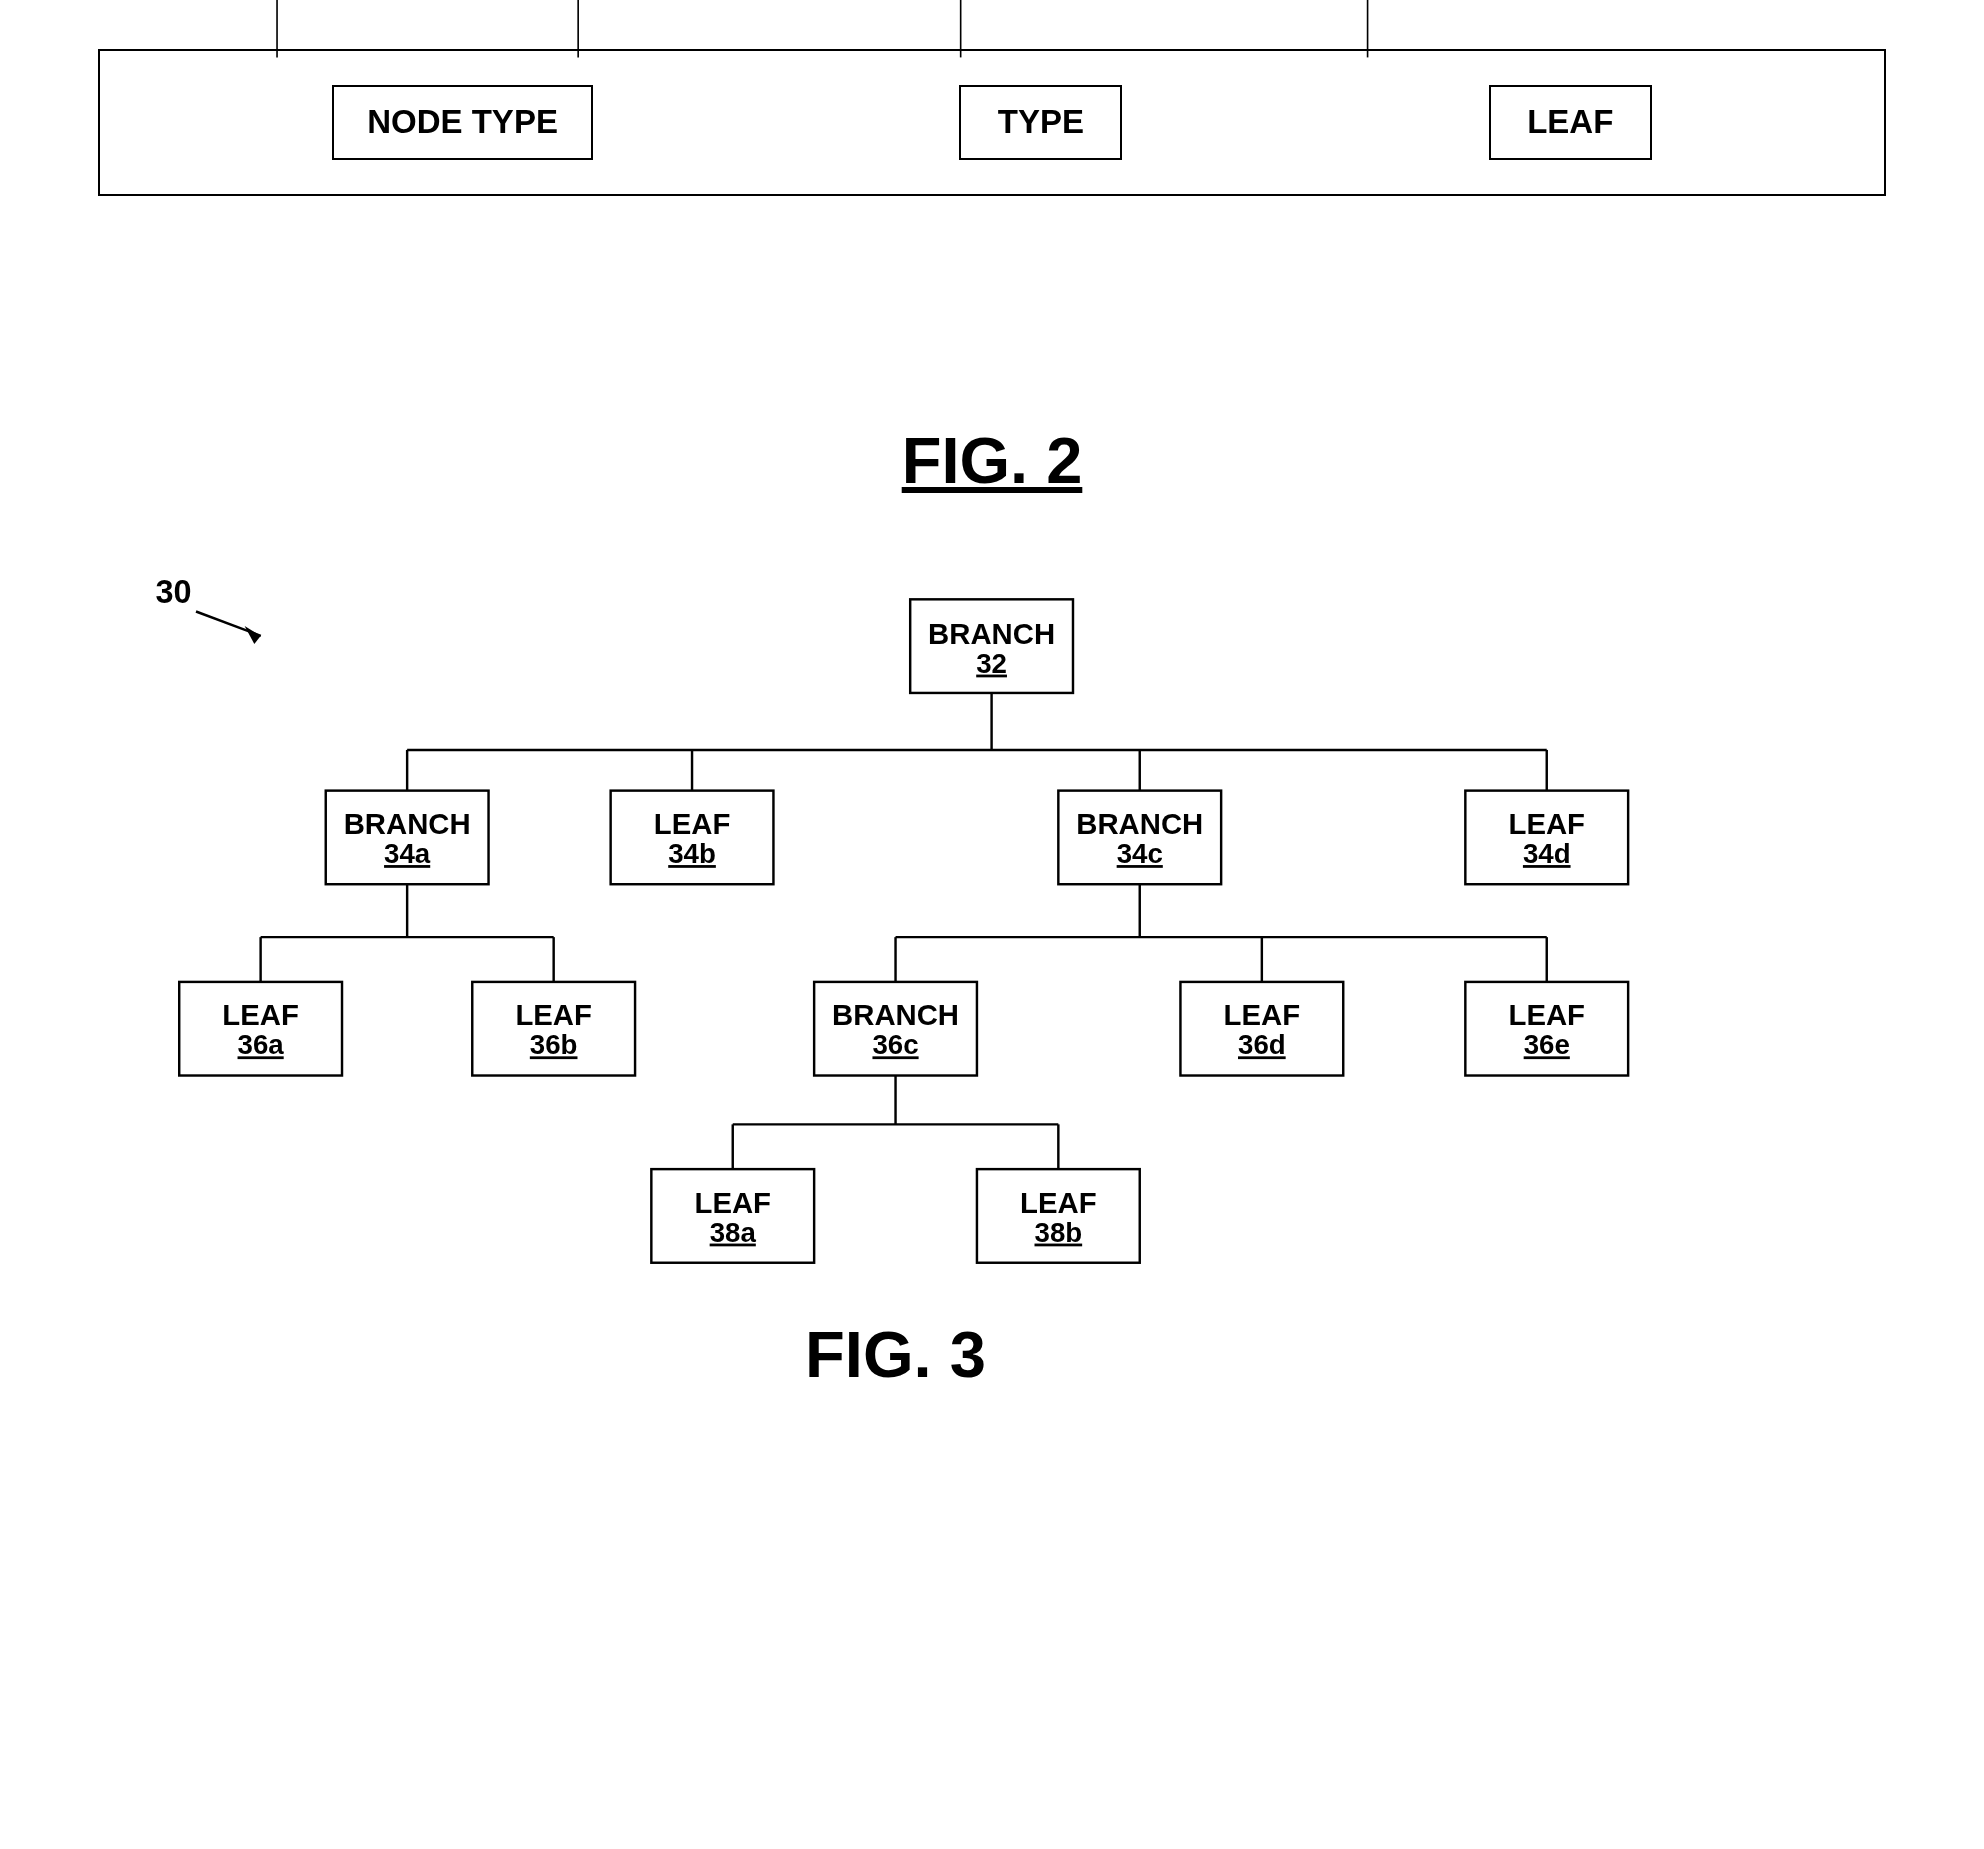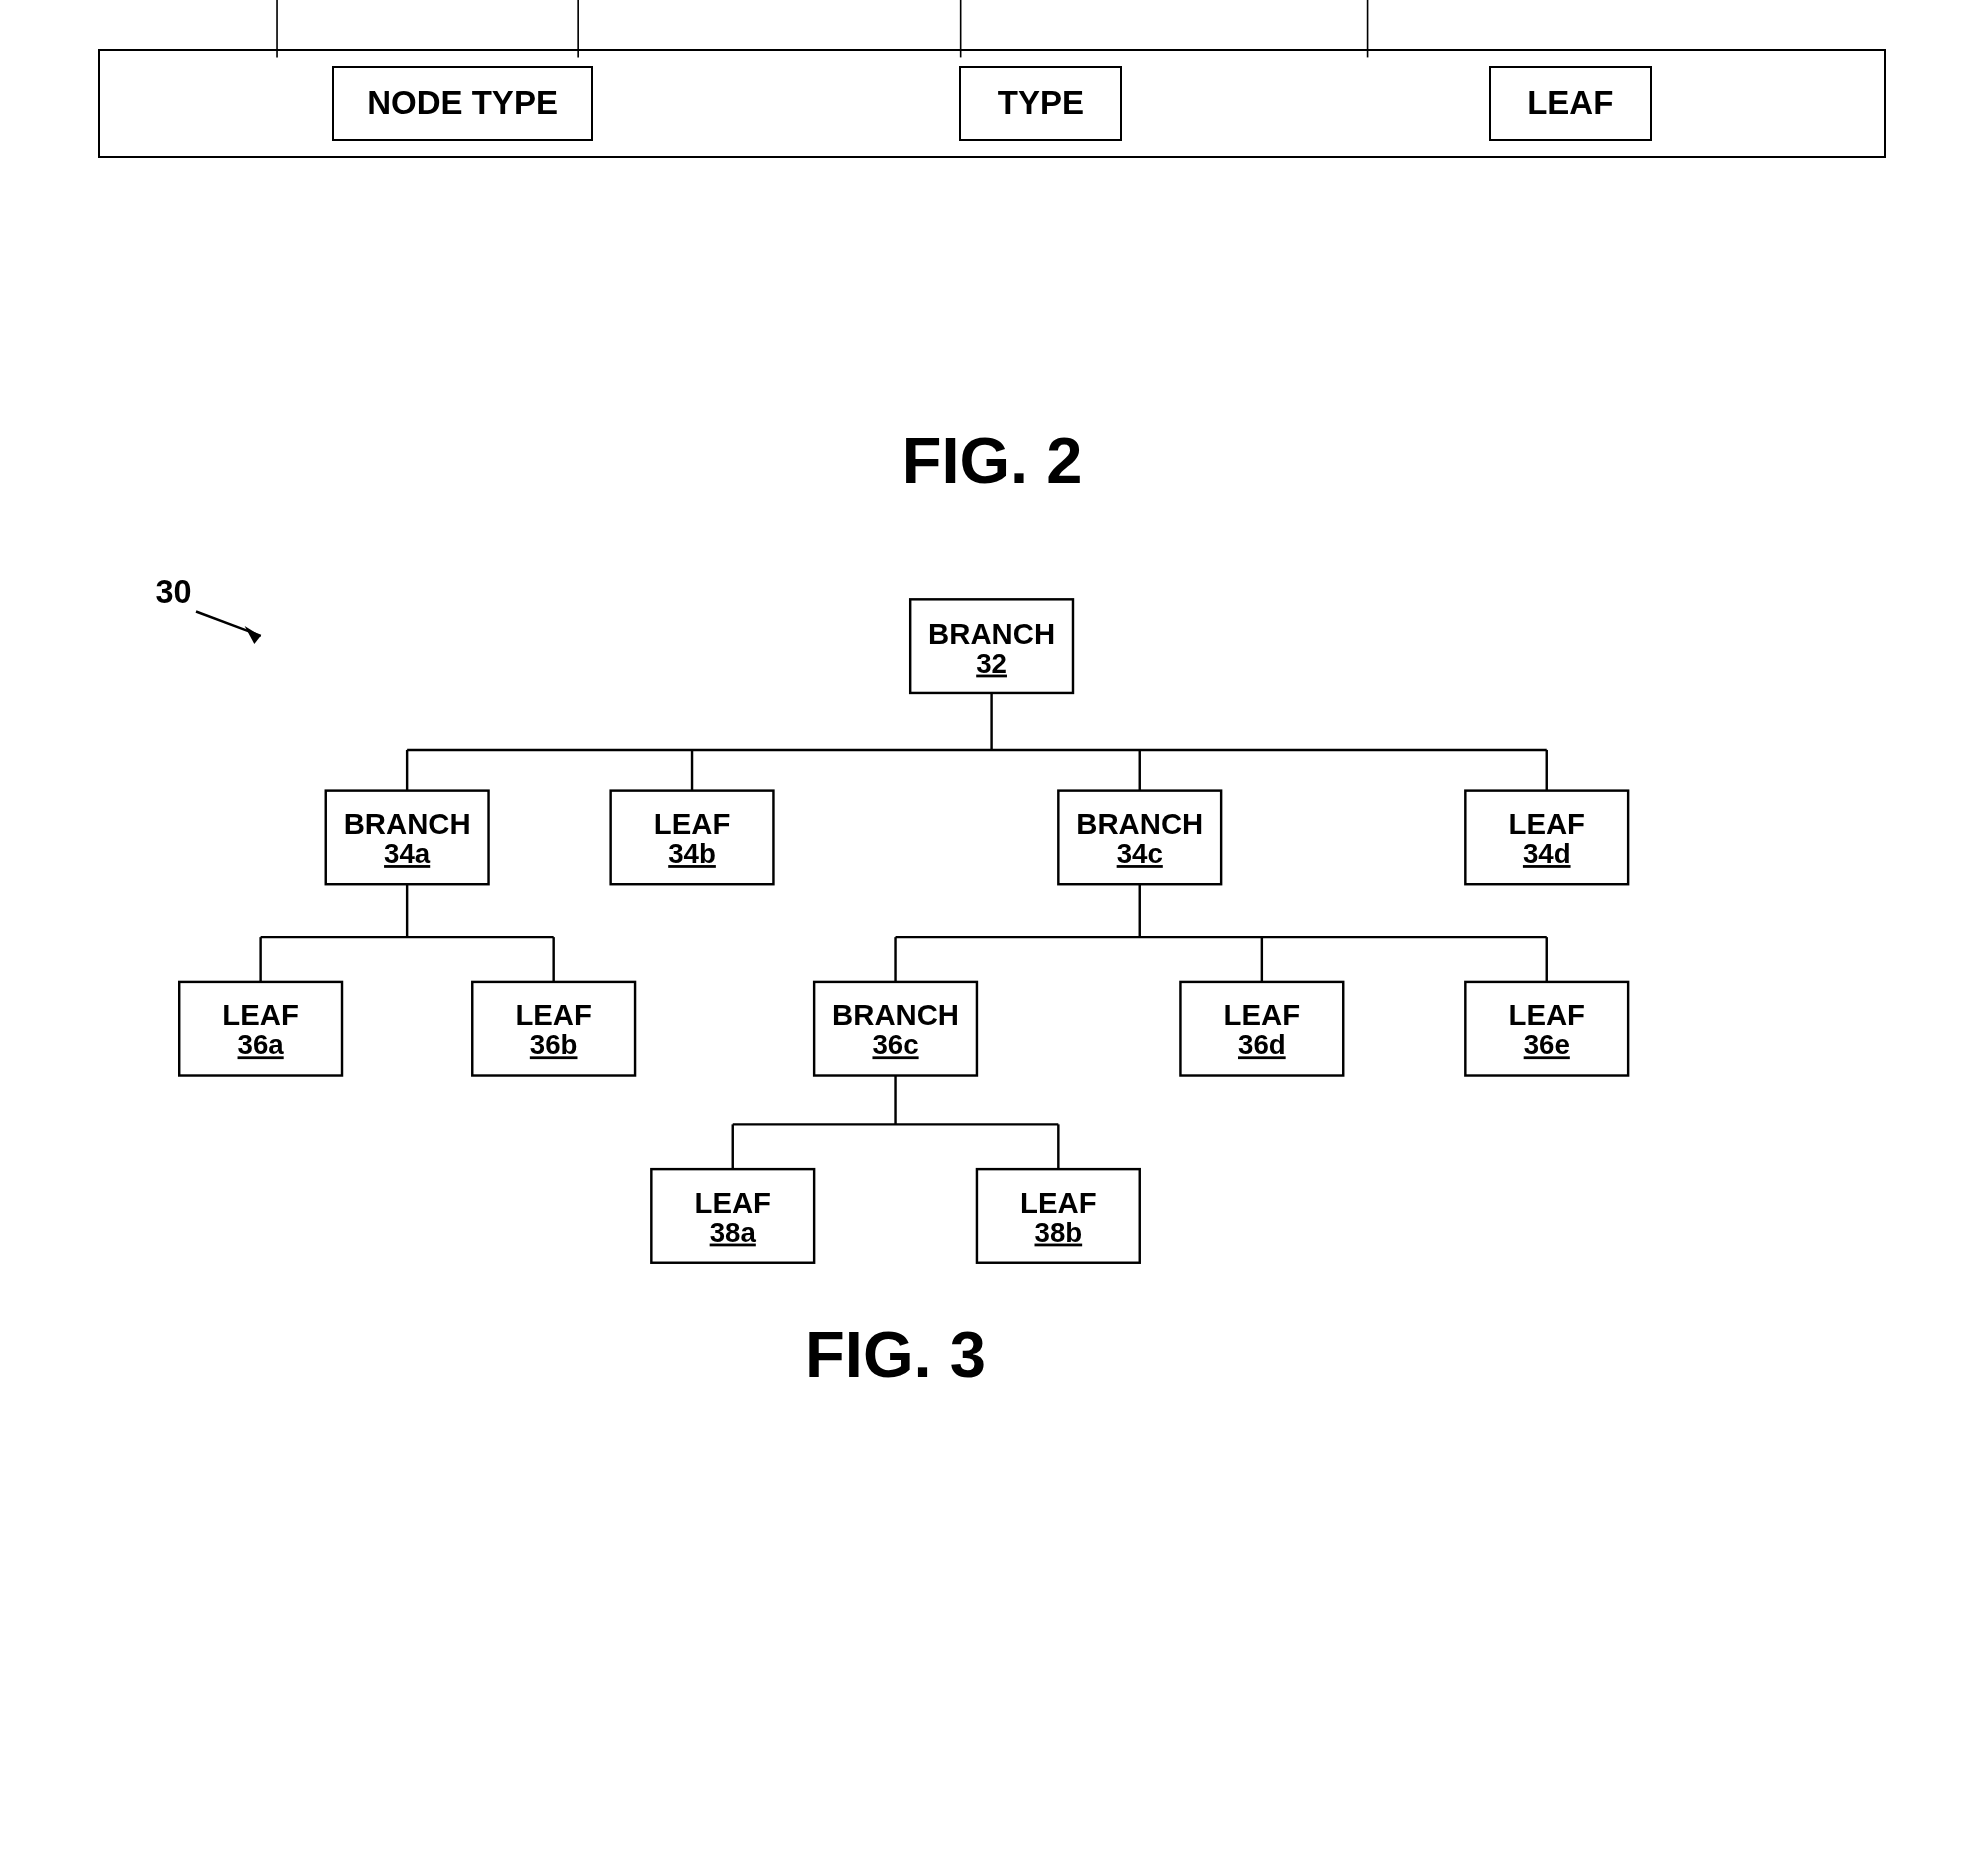--- a/index.html
+++ b/index.html
@@ -16,21 +16,21 @@
     
     .fig2-container {
       position: absolute;
       top: 49px;
       left: 98px;
       right: 98px;
     }
 
     .fig2-outer-box {
       border: 2.4px solid #000;
-      padding: 15px 49px;
+      padding: 34px 49px;
       display: flex;
       flex-direction: row;
       align-items: center;
       justify-content: space-around;
       position: relative;
     }
 
     .field-box {
       border: 2.4px solid #000;
       padding: 16.3px 33px;
@@ -102,21 +102,21 @@
   </svg>
 
   <div class="fig2-outer-box">
     <div class="field-box">NODE TYPE</div>
     <div class="field-box">TYPE</div>
     <div class="field-box">LEAF</div>
   </div>
 </div>
 
 <div style="position:absolute; top:423px; left:0; right:0; text-align:center;">
-  <span style="font-size:65px; font-weight:bold; font-family:Arial;">FIG. 2</span>
+  <span style="font-size:65px; font-weight:bold; font-family:Arial;text-decoration:underline;">FIG. 2</span>
 </div>
 
 <div class="tree-section">
 
   
   <svg style="position:absolute; top:49px; left:147px; width:179px; height:81px;" viewBox="0 0 220 100" width="179" height="81">
     <text x="10" y="40" font-size="40" font-weight="bold" font-family="Arial" fill="black">30</text>
 
     <line x1="60" y1="50" x2="140" y2="80" stroke="black" stroke-width="3"></line>
     <polygon points="140,80 120,68 132,90" fill="black"></polygon>

